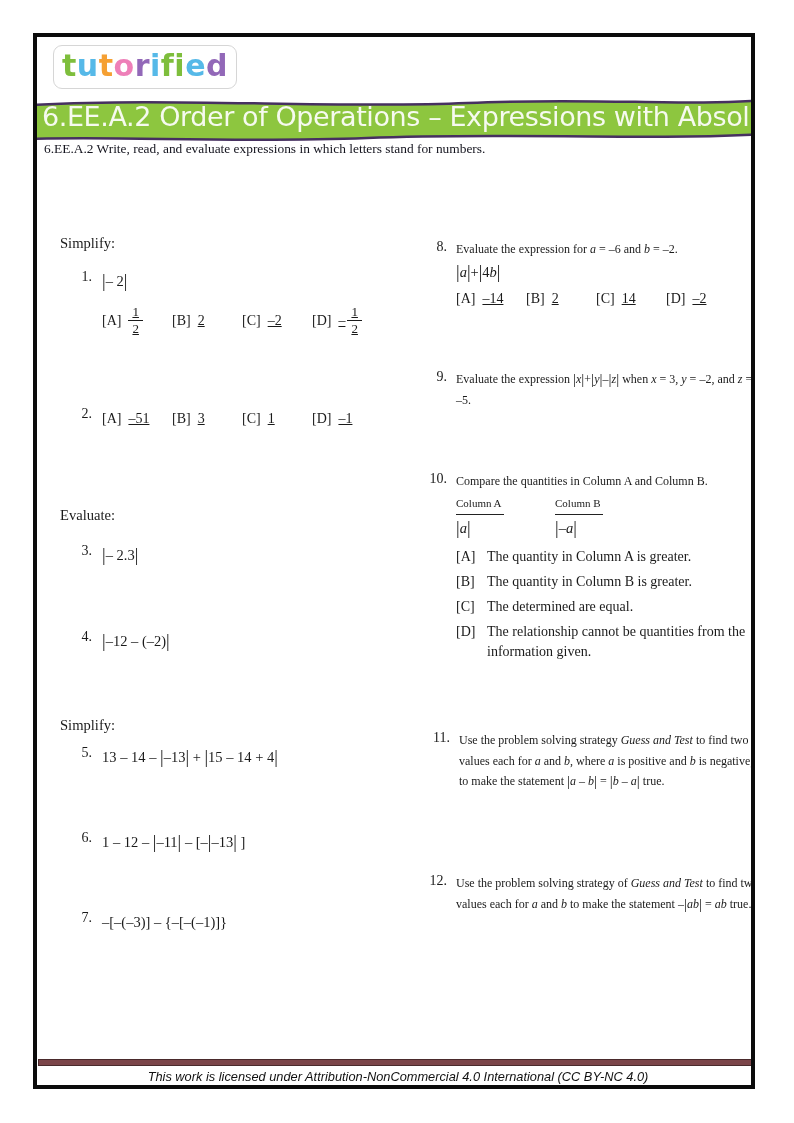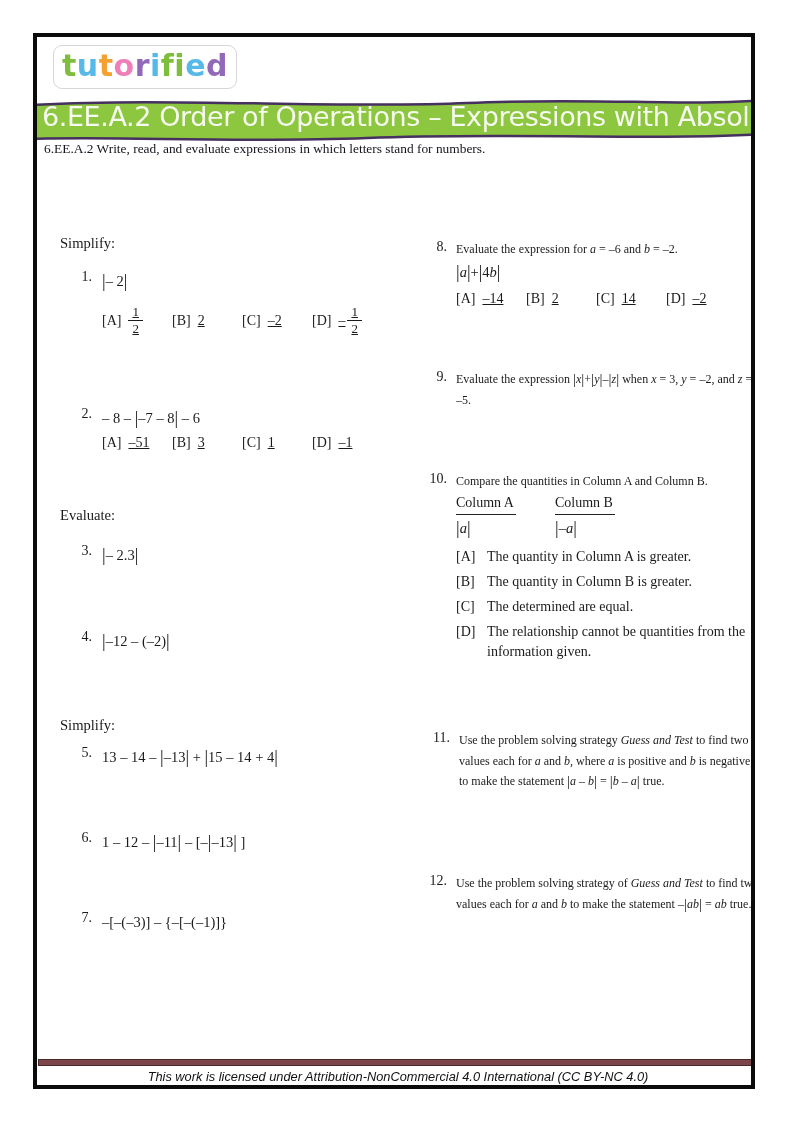--- a/index.html
+++ b/index.html
@@ -43,21 +43,21 @@
   #q1 .choices { margin-top:12px; }
   #q2 .choices { margin-top:5px; }
   #q8 .choices { margin-top:7px; }
 
   .frac { display:inline-block; text-align:center; font-size:13px; line-height:1.05; vertical-align:middle; }
   .frac .num { display:block; padding:0 4px 1px 4px; border-bottom:1px solid #1a1a1a; }
   .frac .den { display:block; padding:1px 4px 0 4px; }
 
   .qtable { margin-top:1px; }
   .trow { display:flex; }
-  .trow .cell { flex:none; width:99px; font-size:14px; line-height:20px; }
+  .trow .cell { flex:none; width:99px; font-size:11px; line-height:20px; }
   .hu { display:inline-block; border-bottom:1px solid #222; padding:0 2px 1px 0; }
   .vrow { margin-top:3px; }
   .vrow .cell { font-size:14.5px; }
 
   .stacked { margin-top:9px; }
   .srow { display:flex; margin-top:5px; font-size:14px; line-height:20px; }
   .srow .slabel { flex:none; width:31px; }
   .srow .stext { flex:1; }
 
   
@@ -137,21 +137,20 @@
                     </span></span>
                 </span>
               </div>
             </div>
           </div>
         </div>
         <div class="question q-left" id="q2">
           <div class="qrow">
             <span class="qnum">2.</span>
             <div class="qbody">
-              <div class="qexpr">– 8 – <span class="bar">|</span>–7 – 8<span class="bar">|</span> – 6</div>
               <div class="choices">
                 <span class="choice">
                   <span class="choice-label">[A]</span>
                   <span class="choice-value">–51</span>
                 </span>
                 <span class="choice">
                   <span class="choice-label">[B]</span>
                   <span class="choice-value">3</span>
                 </span>
                 <span class="choice">

